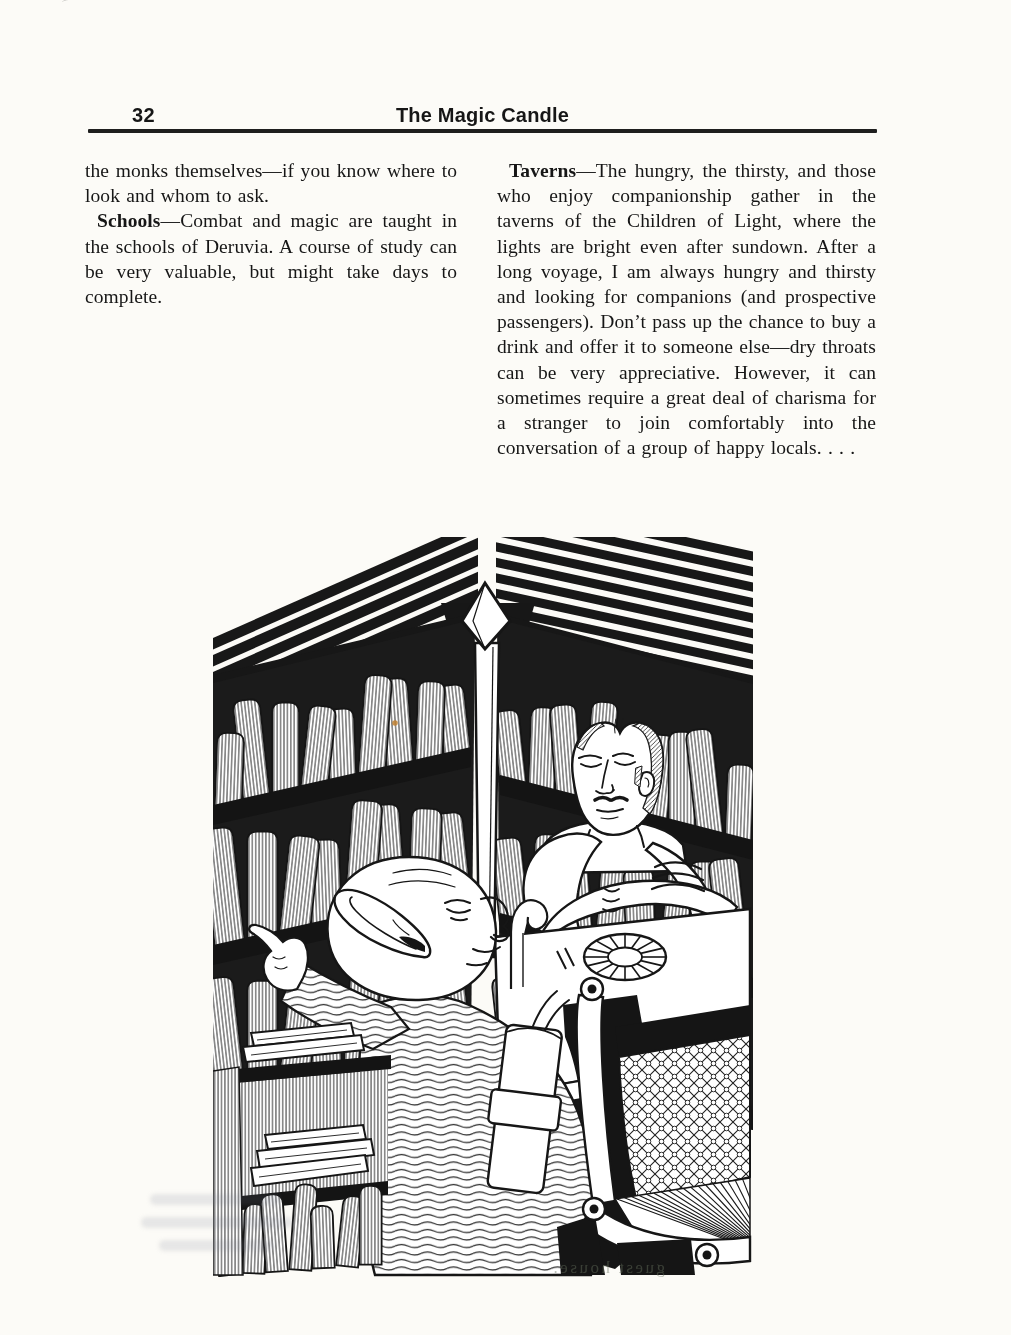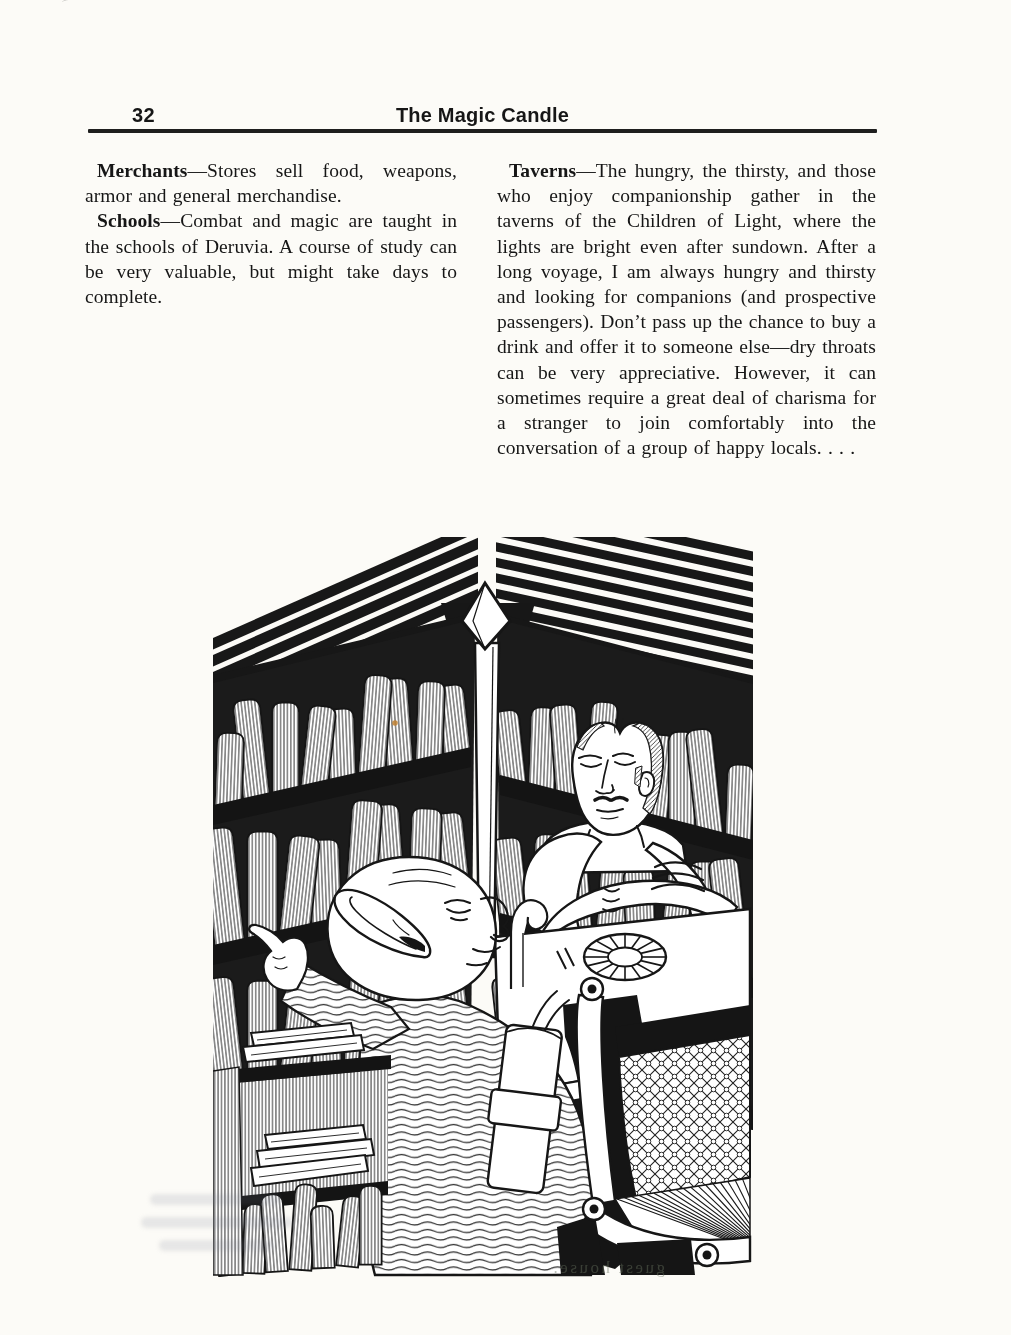--- a/index.html
+++ b/index.html
@@ -36,21 +36,21 @@
 </head>
 <body>
 
 <div class="abs" id="page-number">32</div>
 <div class="abs" id="header-title-band">
   <span id="page-title">The Magic Candle</span>
 </div>
 <div class="abs" id="header-rule"></div>
 
 <div class="abs col" id="col-left">
-    <p class="para"><b class="lead">Merchants</b><span>—Stores sell food, weapons, armor and general merchandise.</span></p>
+    <p class="para noindent"><span>the monks themselves—if you know where to look and whom to ask.</span></p>
     <p class="para"><b class="lead">Schools</b><span>—Combat and magic are taught in the schools of Deruvia. A course of study can be very valuable, but might take days to complete.</span></p>
   </div>
 <div class="abs col" id="col-right">
     <p class="para"><b class="lead">Taverns</b><span>—The hungry, the thirsty, and those who enjoy companionship gather in the taverns of the Children of Light, where the lights are bright even after sundown. After a long voyage, I am always hungry and thirsty and looking for companions (and prospective passengers). Don’t pass up the chance to buy a drink and offer it to someone else—dry throats can be very appreciative. However, it can sometimes require a great deal of charisma for a stranger to join comfortably into the conversation of a group of happy locals. . . .</span></p>
   </div>
 
 <svg class="abs" id="illustration" width="540" height="740" viewBox="0 0 540 740">
   <defs>
     <pattern id="hatchV" width="3.4" height="8" patternUnits="userSpaceOnUse">
       <rect width="3.4" height="8" fill="#ffffff"></rect>

